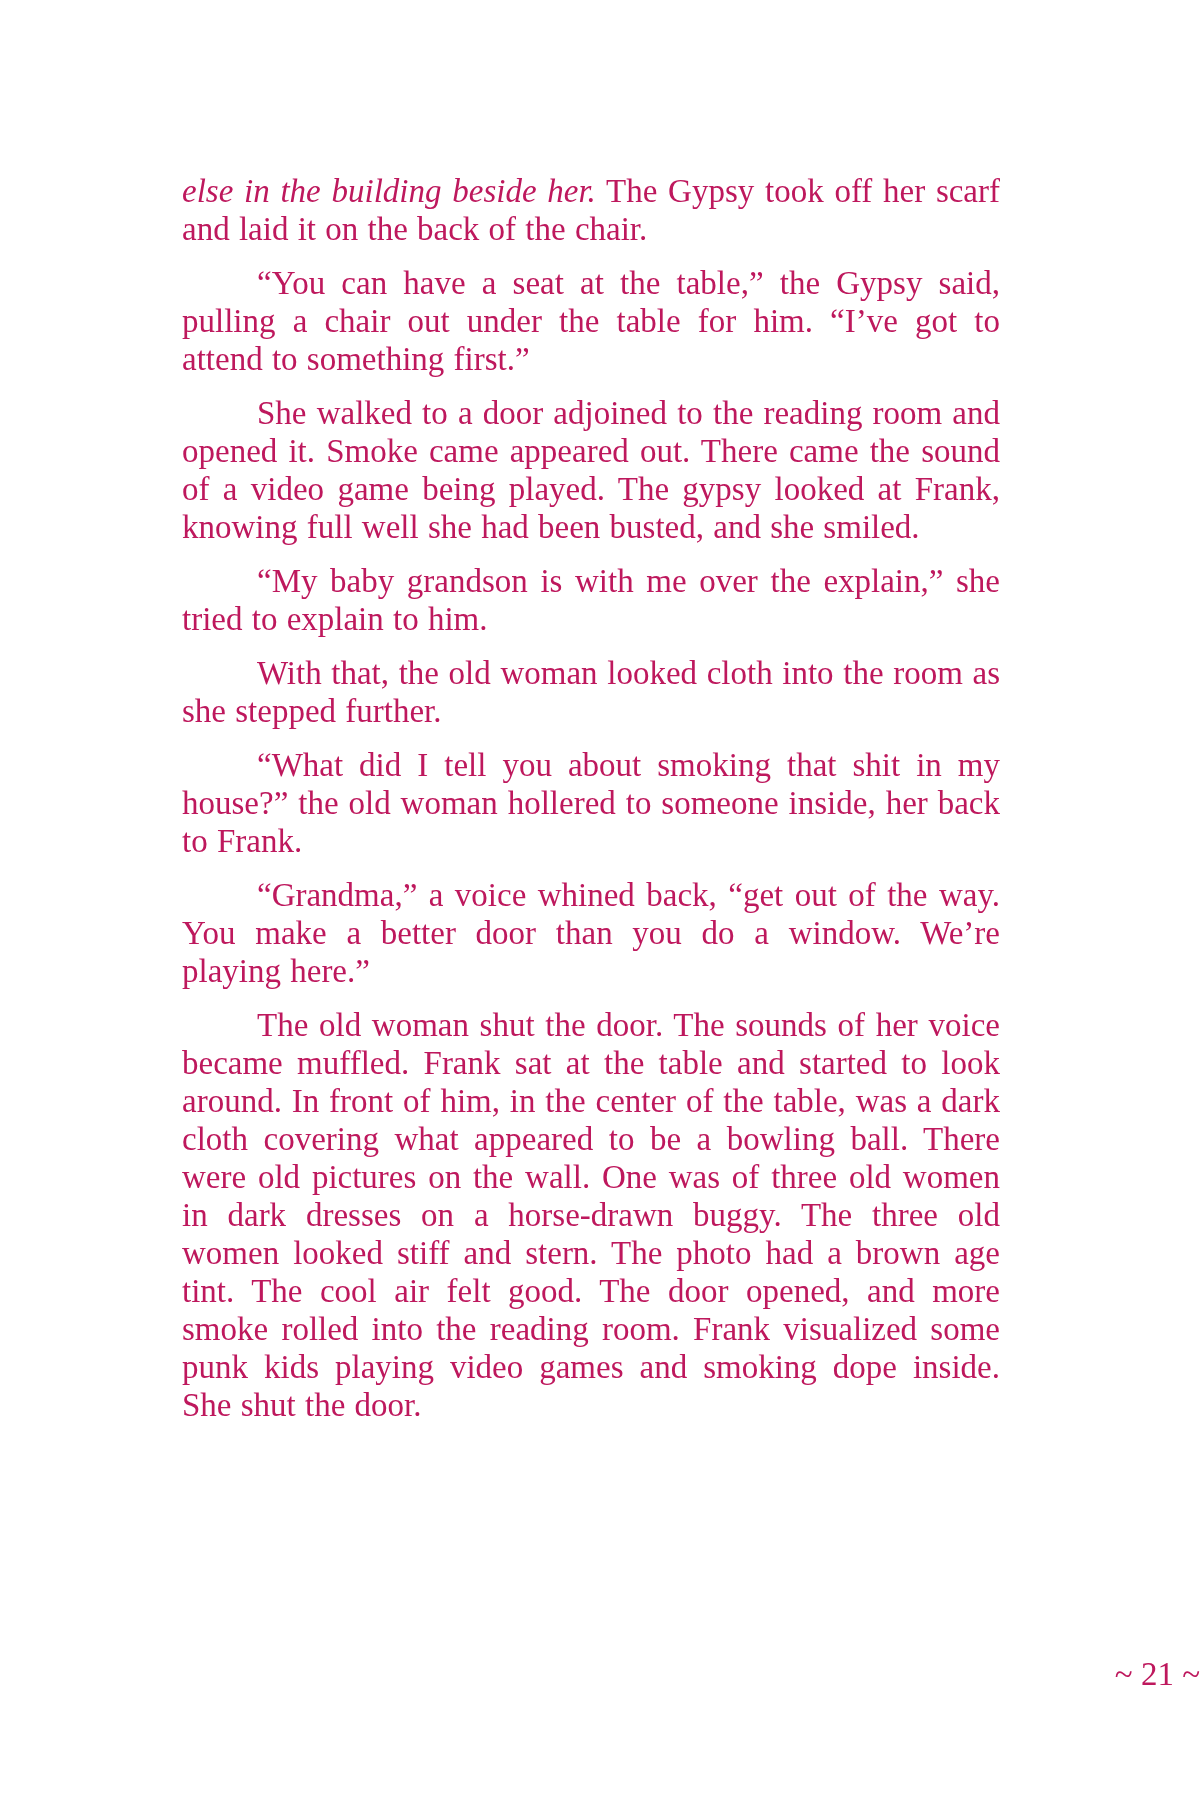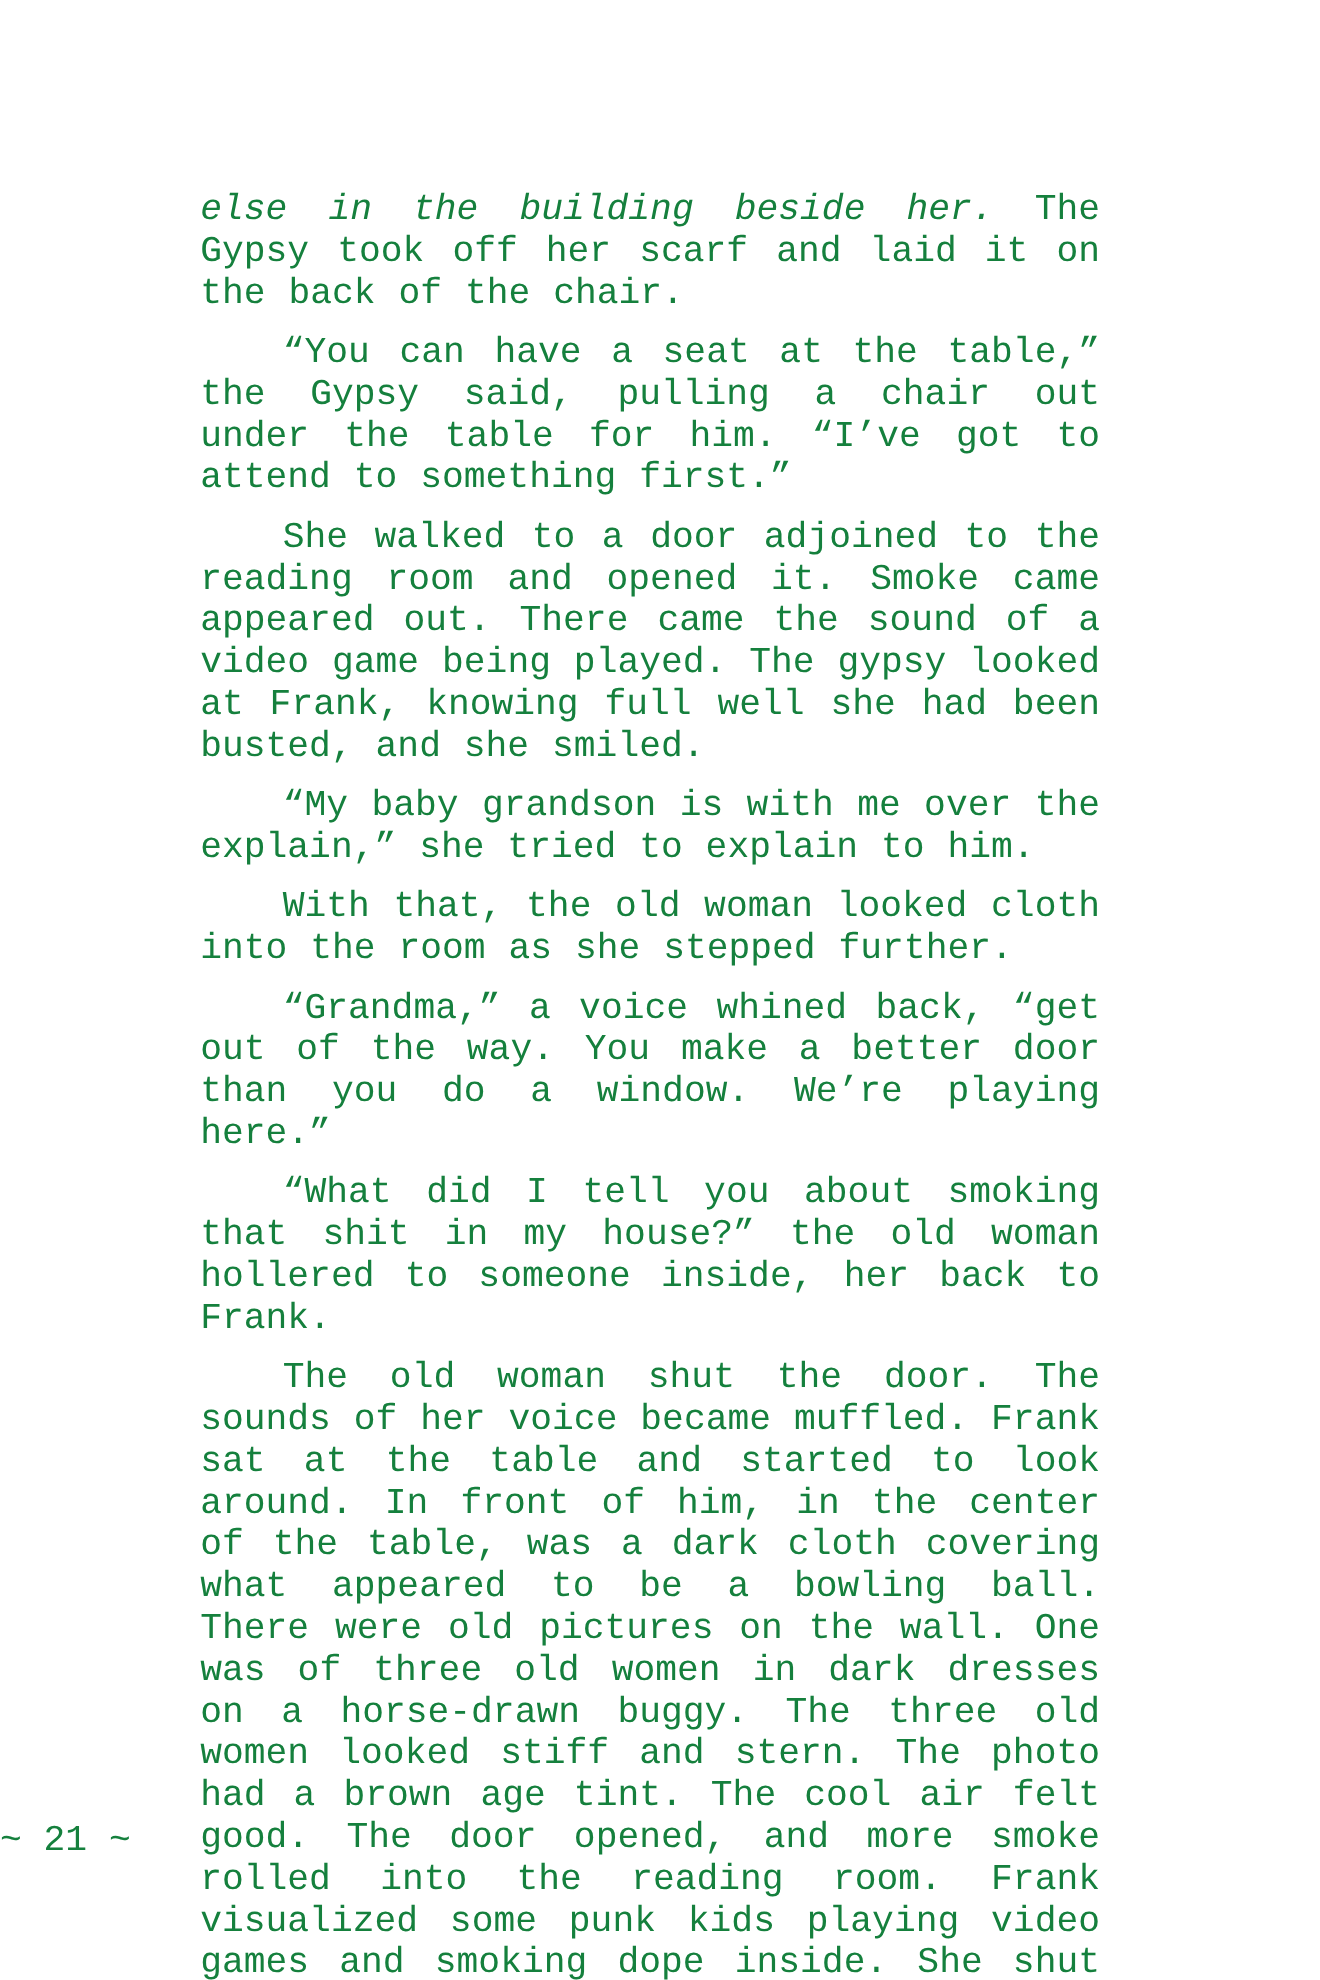--- a/index.html
+++ b/index.html
@@ -6,22 +6,22 @@
     margin: 0;
     padding: 0;
     background: #ffffff;
   }
   .page {
     position: relative;
     width: 1200px;
     height: 1800px;
     background: #ffffff;
     overflow: hidden;
-    color: #15803d;
-    font-family: Liberation Mono, monospace;
+    color: #be185d;
+    font-family: Liberation Serif, serif;
   }
   .text-block {
     position: absolute;
     left: 182px;
     top: 172px;
     width: 818px;
   }
   .text-block p {
     margin: 0 0 16px 0;
     font-size: 33px;
@@ -34,35 +34,35 @@
     text-indent: 0;
   }
   .seg-italic {
     font-style: italic;
   }
   .page-footer {
     position: absolute;
     left: 0;
     width: 1200px;
     top: 1655px;
-    text-align: left;
+    text-align: right;
     font-size: 33px;
     line-height: 38px;
   }
 </style>
 </head>
 <body>
 
 <div class="page">
   <main class="text-block">
       <p class="no-indent"><span class="seg-italic">else in the building beside her.</span><span> The Gypsy took off her scarf and laid it on the back of the chair.</span></p>
       <p><span>“You can have a seat at the table,” the Gypsy said, pulling a chair out under the table for him. “I’ve got to attend to something first.”</span></p>
       <p><span>She walked to a door adjoined to the reading room and opened it. Smoke came appeared out. There came the sound of a video game being played. The gypsy looked at Frank, knowing full well she had been busted, and she smiled.</span></p>
       <p><span>“My baby grandson is with me over the explain,” she tried to explain to him.</span></p>
       <p><span>With that, the old woman looked cloth into the room as she stepped further.</span></p>
+      <p><span>“What did I tell you about smoking that shit in my house?” the old woman hollered to someone inside, her back to Frank.</span></p>
       <p><span>“Grandma,” a voice whined back, “get out of the way. You make a better door than you do a window. We’re playing here.”</span></p>
-      <p><span>“What did I tell you about smoking that shit in my house?” the old woman hollered to someone inside, her back to Frank.</span></p>
       <p><span>The old woman shut the door. The sounds of her voice became muffled. Frank sat at the table and started to look around. In front of him, in the center of the table, was a dark cloth covering what appeared to be a bowling ball. There were old pictures on the wall. One was of three old women in dark dresses on a horse-drawn buggy. The three old women looked stiff and stern. The photo had a brown age tint. The cool air felt good. The door opened, and more smoke rolled into the reading room. Frank visualized some punk kids playing video games and smoking dope inside. She shut the door.</span></p>
     </main>
   <div class="page-footer">
     <span>~ 21 ~</span>
   </div>
 </div>
 
 </body></html>

